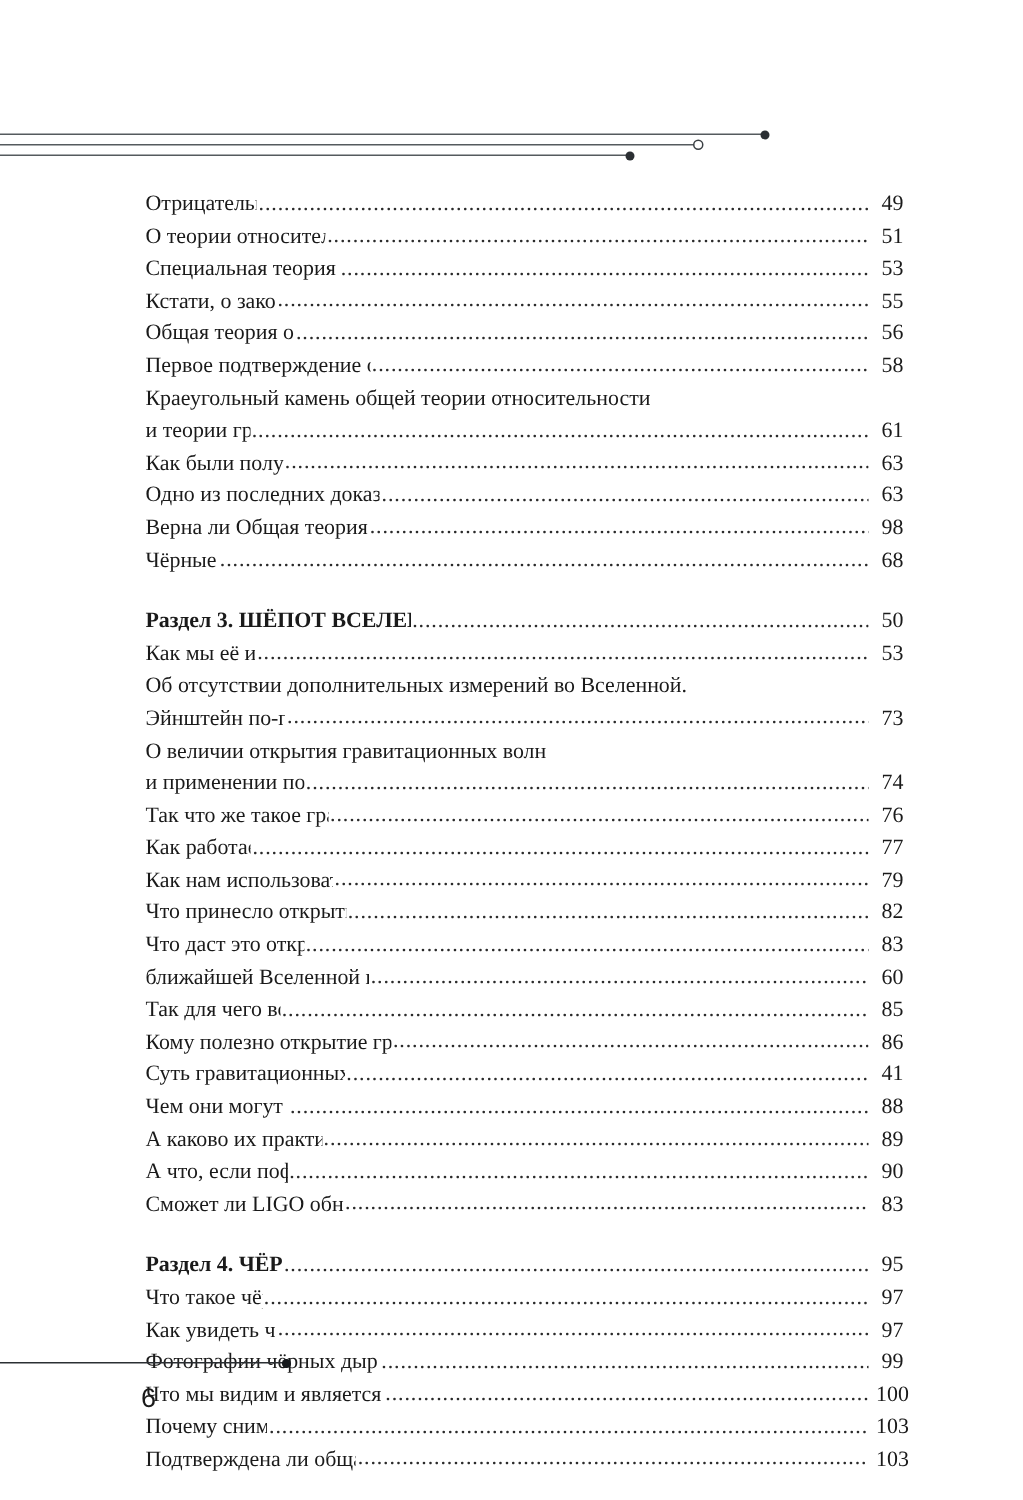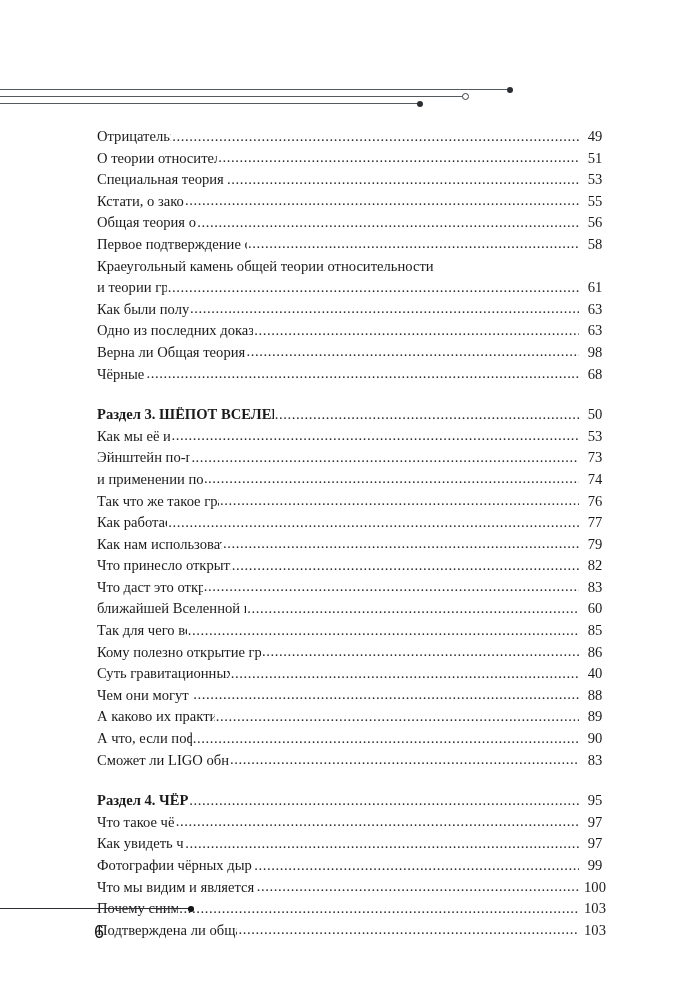--- a/index.html
+++ b/index.html
@@ -217,25 +217,31 @@
     <div class="toc-entry section">
       <span class="title">Раздел 3. ШЁПОТ ВСЕЛЕННОЙ (ГРАВИТАЦИОННЫЕ ВОЛНЫ)</span>
       <span class="leader">...................................................................................................................................................................................</span>
       <span class="page">50</span>
     </div>
     <div class="toc-entry">
       <span class="title">Как мы её исследуем?</span>
       <span class="leader">...................................................................................................................................................................................</span>
       <span class="page">53</span>
     </div>
+    <div class="toc-entry cont">
+      <span class="title">Об отсутствии дополнительных измерений во Вселенной.</span>
+    </div>
     <div class="toc-entry">
       <span class="title">Эйнштейн по-прежнему прав</span>
       <span class="leader">...................................................................................................................................................................................</span>
       <span class="page">73</span>
     </div>
+    <div class="toc-entry cont">
+      <span class="title">О величии открытия гравитационных волн</span>
+    </div>
     <div class="toc-entry">
       <span class="title">и применении полученных знаний</span>
       <span class="leader">...................................................................................................................................................................................</span>
       <span class="page">74</span>
     </div>
     <div class="toc-entry">
       <span class="title">Так что же такое гравитационные волны?</span>
       <span class="leader">...................................................................................................................................................................................</span>
       <span class="page">76</span>
     </div>
@@ -270,21 +276,21 @@
       <span class="page">85</span>
     </div>
     <div class="toc-entry">
       <span class="title">Кому полезно открытие гравитационных волн, кроме физиков?</span>
       <span class="leader">...................................................................................................................................................................................</span>
       <span class="page">86</span>
     </div>
     <div class="toc-entry">
       <span class="title">Суть гравитационных волн простыми словами</span>
       <span class="leader">...................................................................................................................................................................................</span>
-      <span class="page">40</span>
+      <span class="page">41</span>
     </div>
     <div class="toc-entry">
       <span class="title">Чем они могут быть полезны?</span>
       <span class="leader">...................................................................................................................................................................................</span>
       <span class="page">88</span>
     </div>
     <div class="toc-entry">
       <span class="title">А каково их практическое применение?</span>
       <span class="leader">...................................................................................................................................................................................</span>
       <span class="page">89</span>

